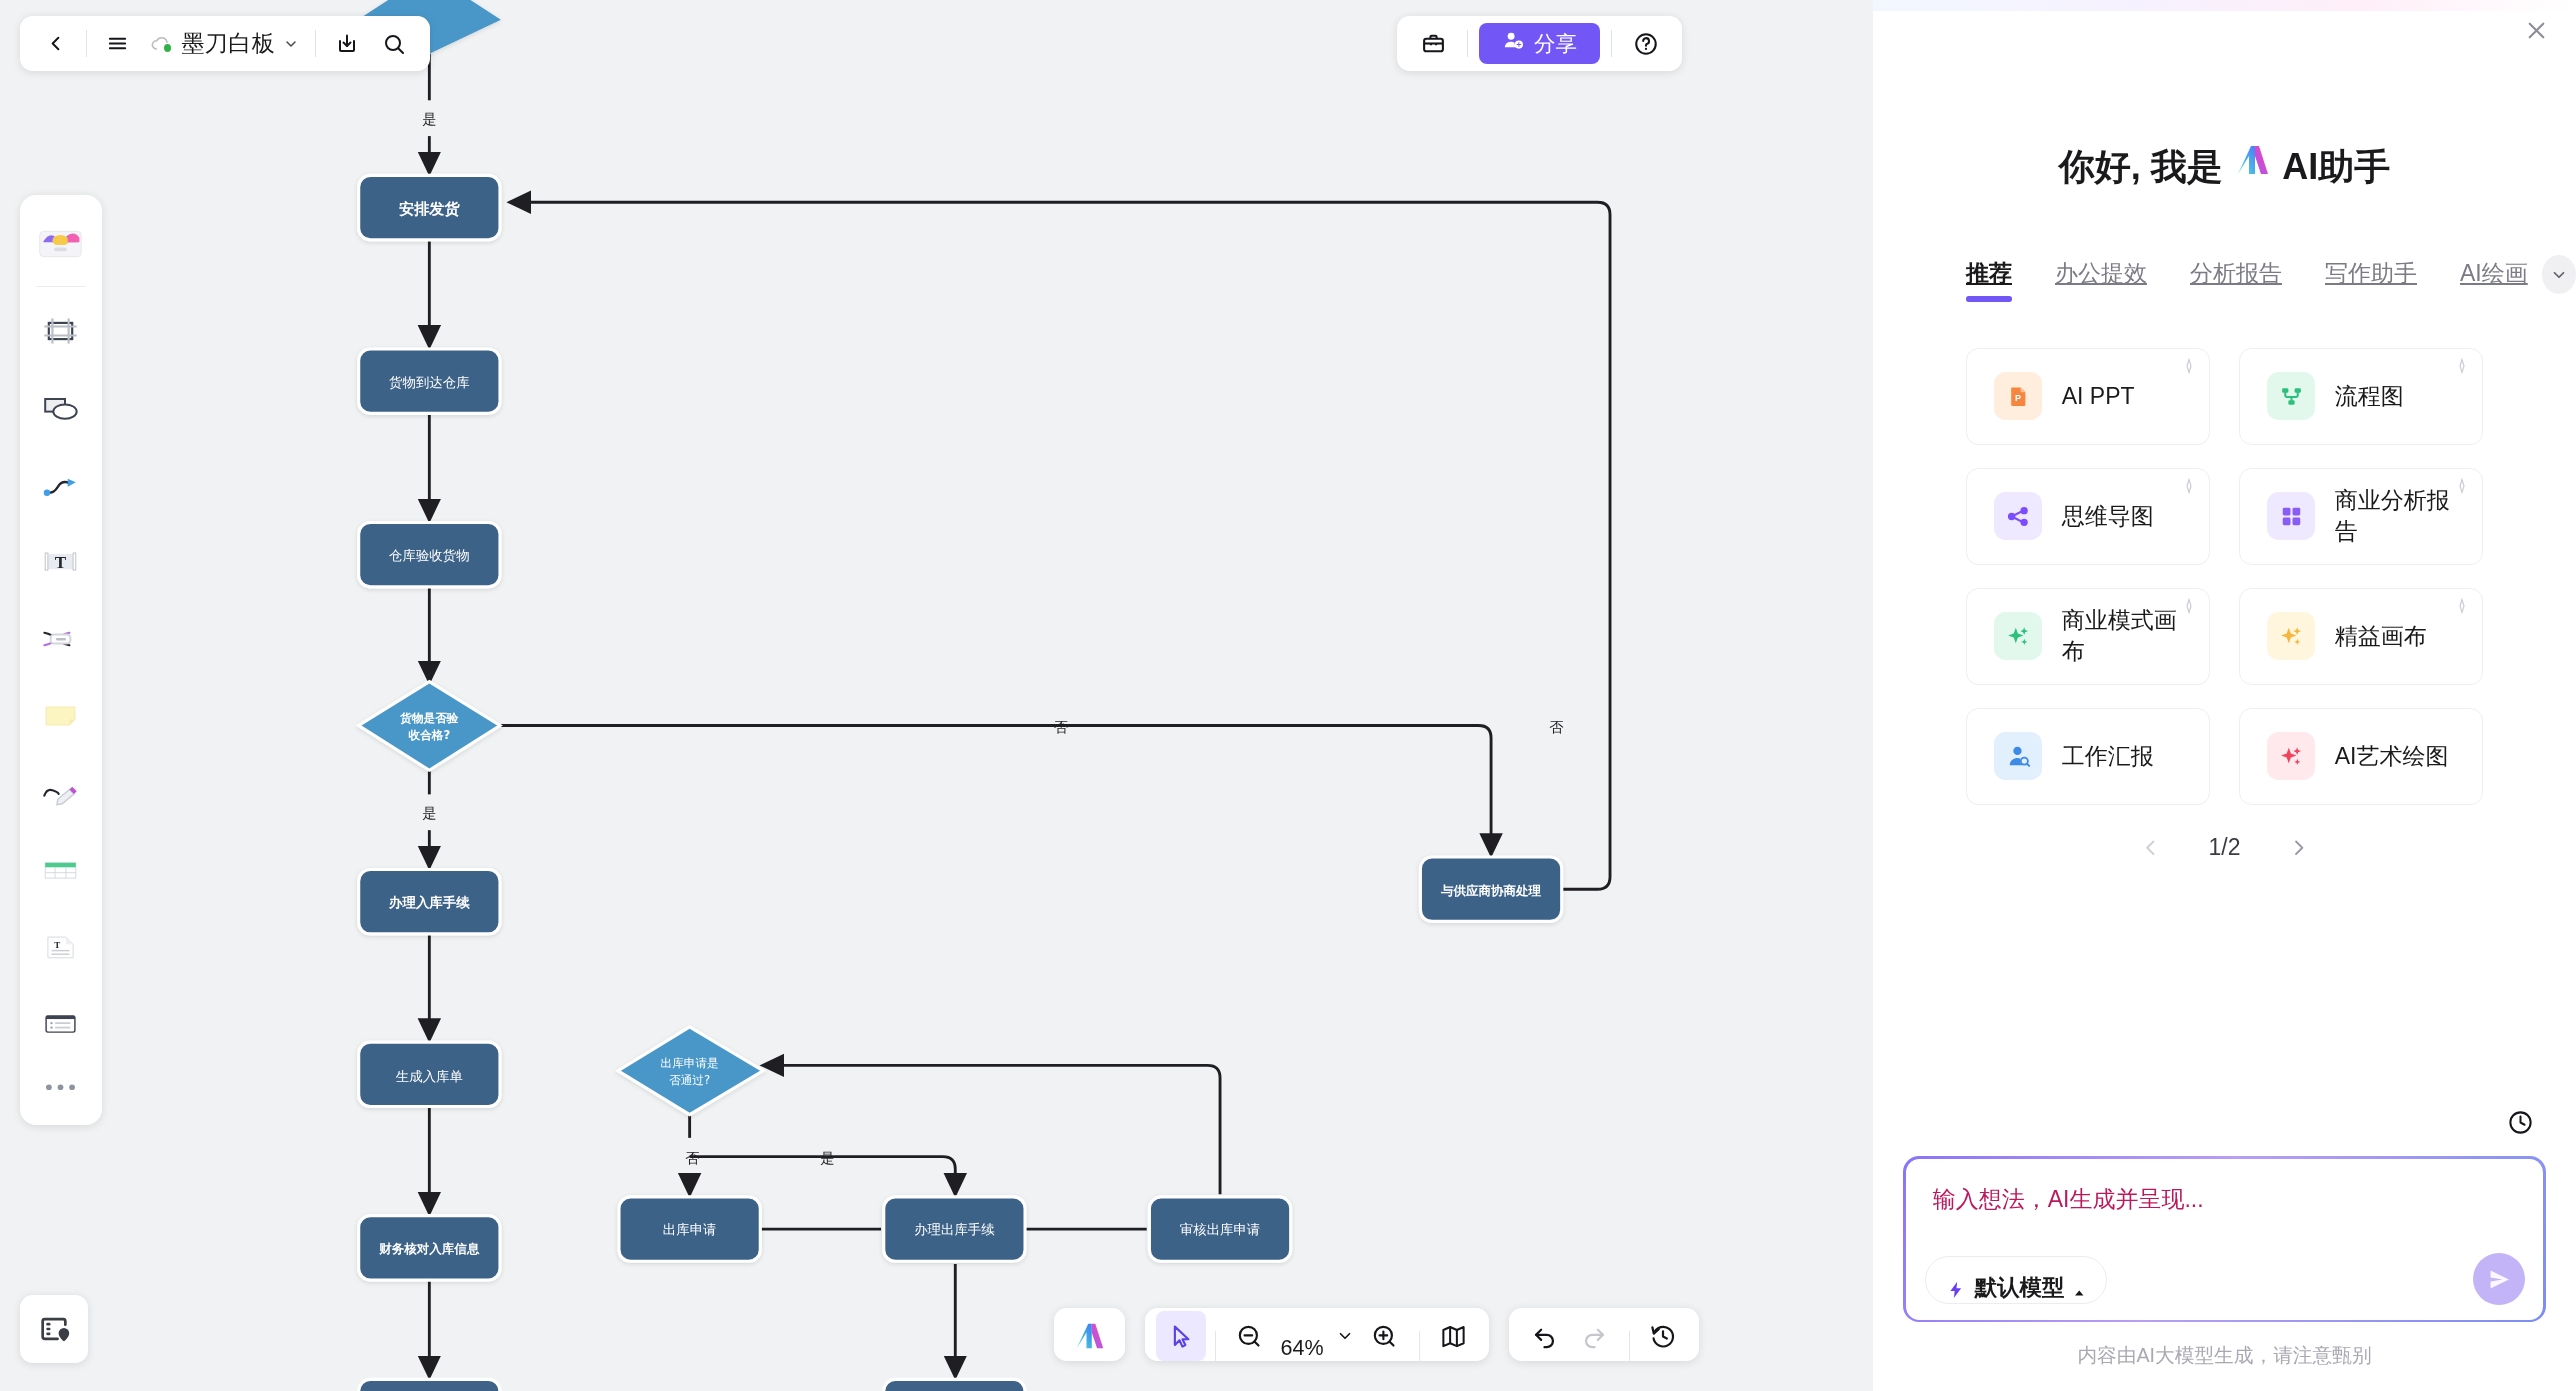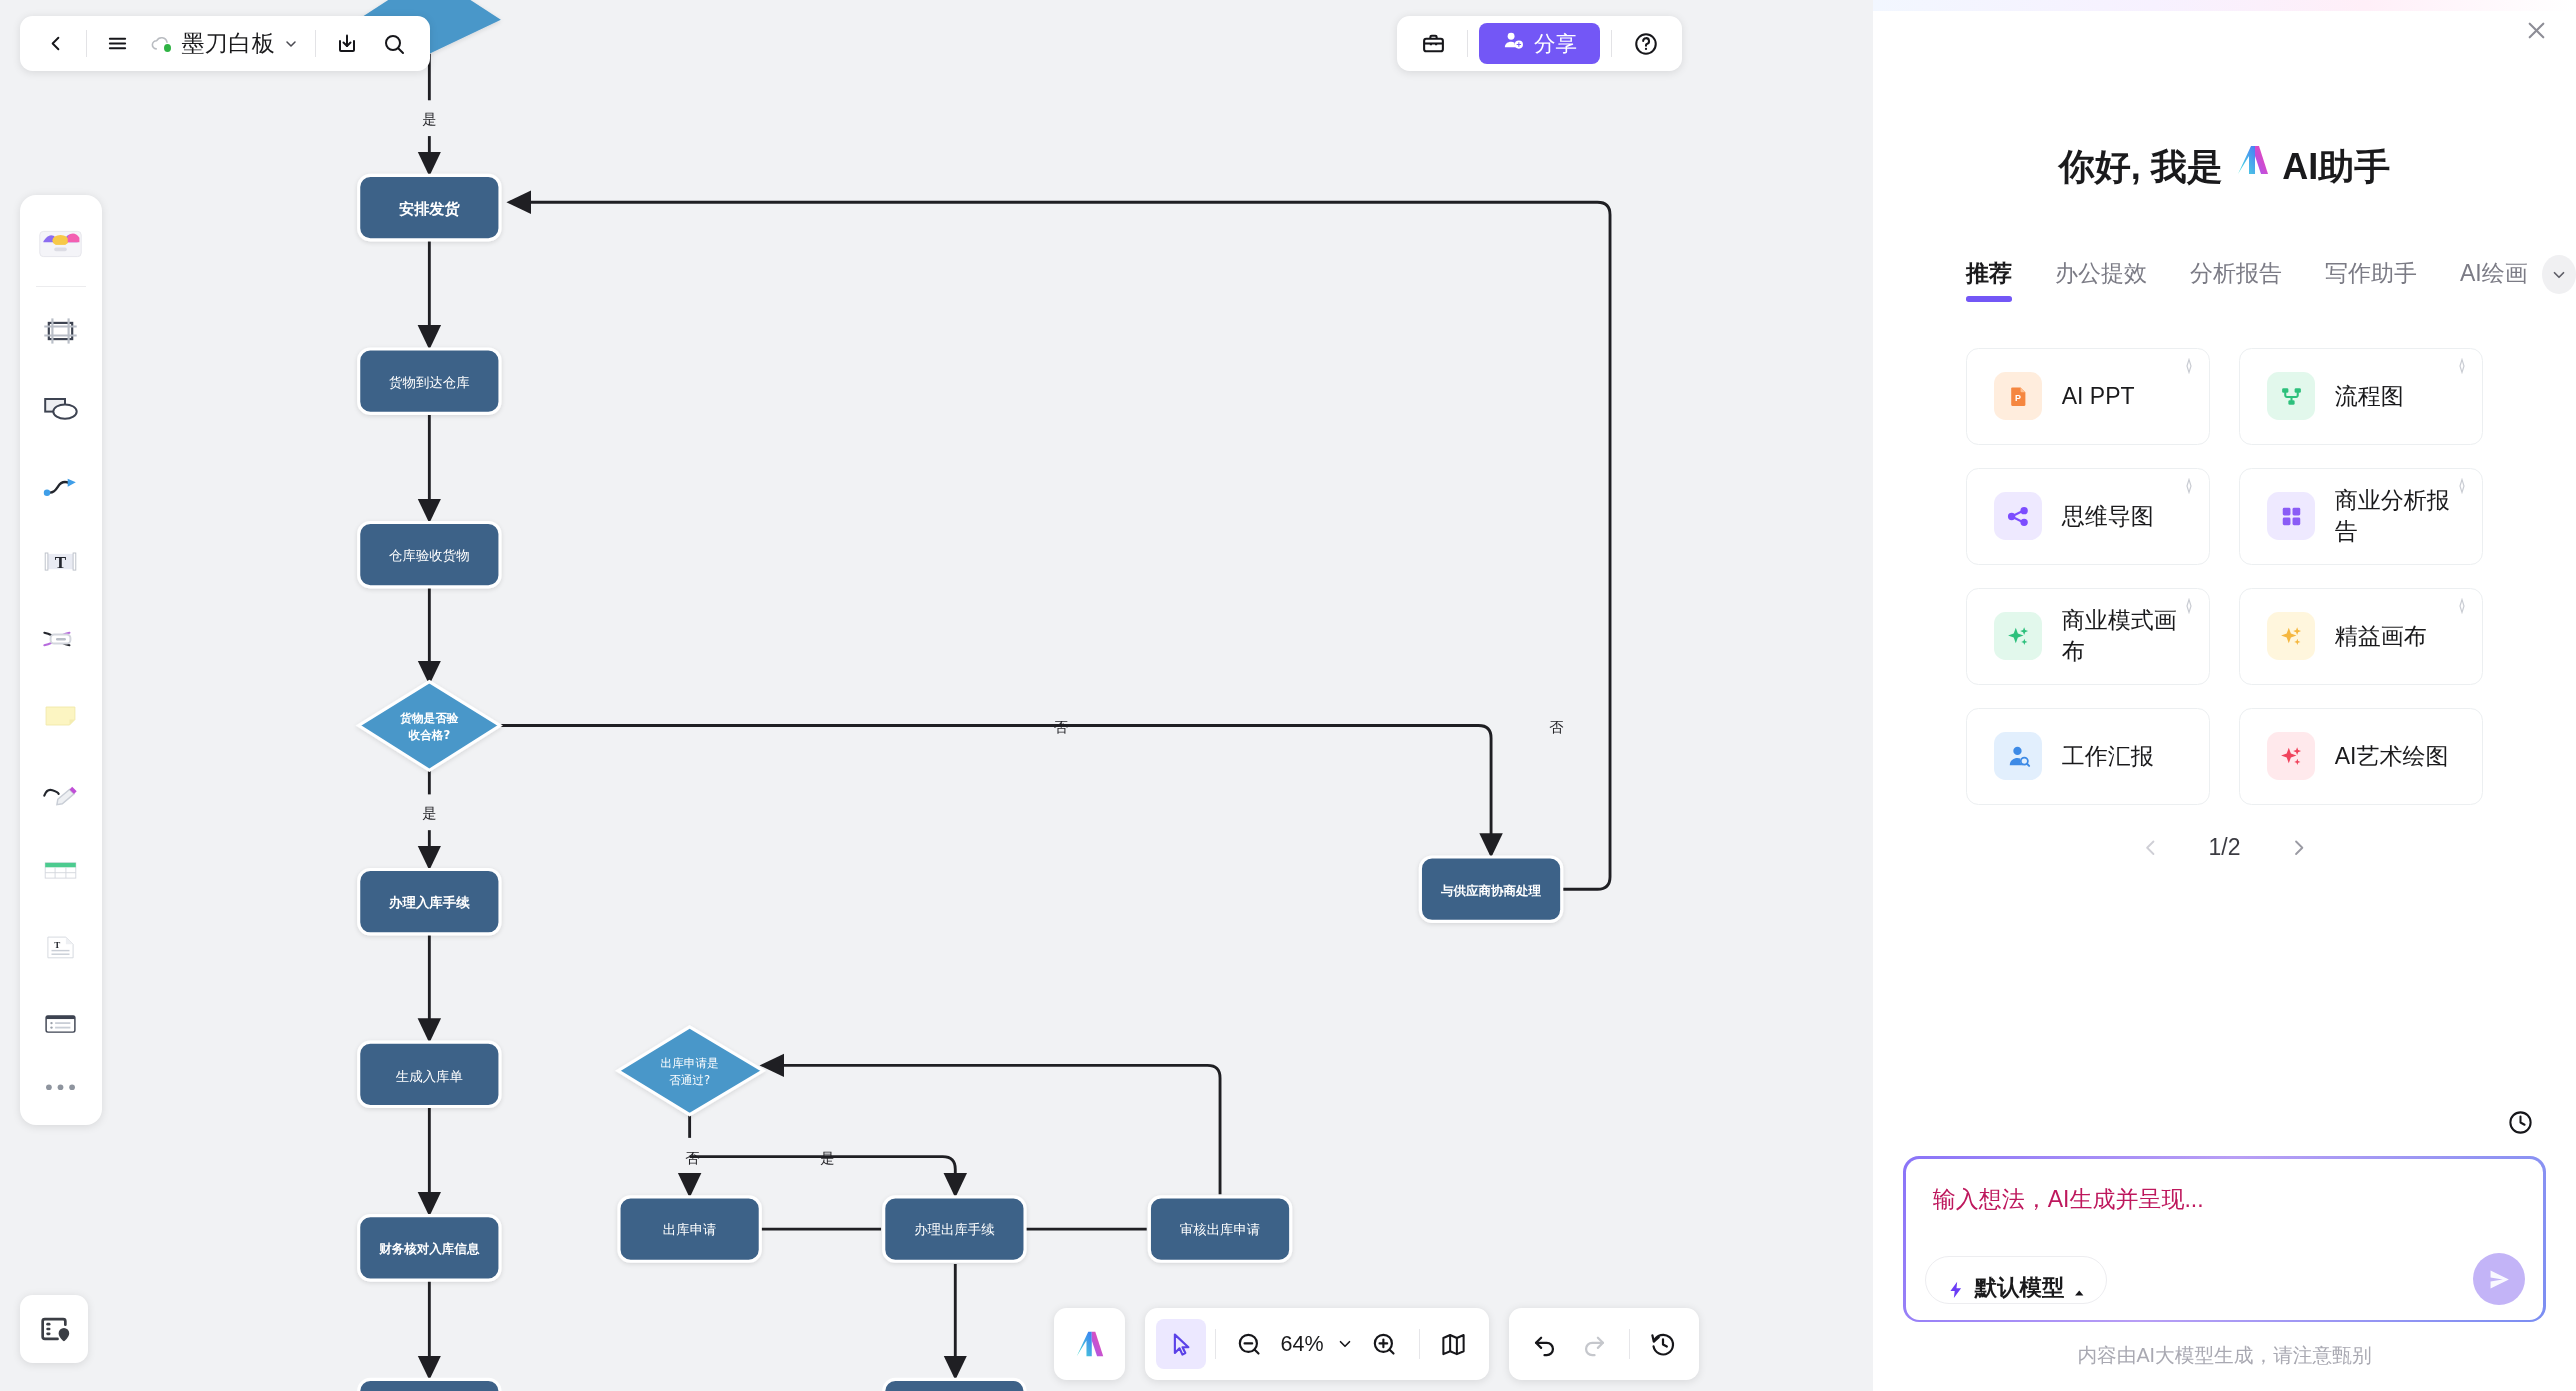--- a/index.html
+++ b/index.html
@@ -81,22 +81,22 @@
     position: absolute; left: 19.7px; top: 1295px;
     width: 68px; height: 68px;
     background: #fff; border-radius: 12.5px;
     display: flex; align-items: center; justify-content: center;
     box-shadow: 0 1.8px 9px rgba(0,0,0,0.10); cursor: pointer; z-index: 30;
   }
 
   
   .btm-bar { position: absolute; left: 1054px; top: 1308px; display: flex; align-items: center; gap: 19.7px; z-index: 35; }
   .btm-group {
-    background: #fff; border-radius: 12.5px; height: 72px;
-    display: flex; align-items: center; padding: 0 10.7px;
+    background: #fff; border-radius: 12.5px; height: 53px;
+    display: flex; align-items: flex-end; padding: 0 10.7px;
     box-shadow: 0 1.8px 9px rgba(0,0,0,0.10);
   }
   .btm-icon {
     width: 50px; height: 50px; border-radius: 8px;
     display: flex; align-items: center; justify-content: center; cursor: pointer;
   }
   .btm-icon.active { background: #ece8ff; }
   .btm-sep { width: 0.9px; height: 30px; background: #e6e6e9; margin: 0 9px; }
   .zoom-val { font-size: 21.5px; color: #1a1a1c; min-width: 55px; text-align: center; cursor: pointer; }
 
@@ -121,21 +121,21 @@
     margin-top: 143px; text-align: center;
     font-size: 36px; font-weight: bold; color: #1a1a1c;
     display: flex; justify-content: center; gap: 10.7px;
   }
   .ai-tabs {
     display: flex; align-items: center; gap: 0px;
     margin: 63px 0 0 93px;
   }
   .ai-tab {
     font-size: 23px; color: #7b7b85; padding: 0 21.5px 12.5px; cursor: pointer;
-    position: relative; white-space: nowrap;
+    position: relative; white-space: nowrap; text-decoration: underline;
   }
   .ai-tab:first-child { padding-left: 0; }
   .ai-tab.active { color: #1a1a1c; font-weight: bold; }
   .ai-tab.active::after {
     content: ""; position: absolute; left: 0; right: 21.5px; bottom: 0;
     height: 5.4px; border-radius: 2.7px; background: #7357f6;
   }
   .tab-caret {
     width: 39px; height: 39px; border-radius: 50%; background: #f0f0f2;
     display: flex; align-items: center; justify-content: center; cursor: pointer;

